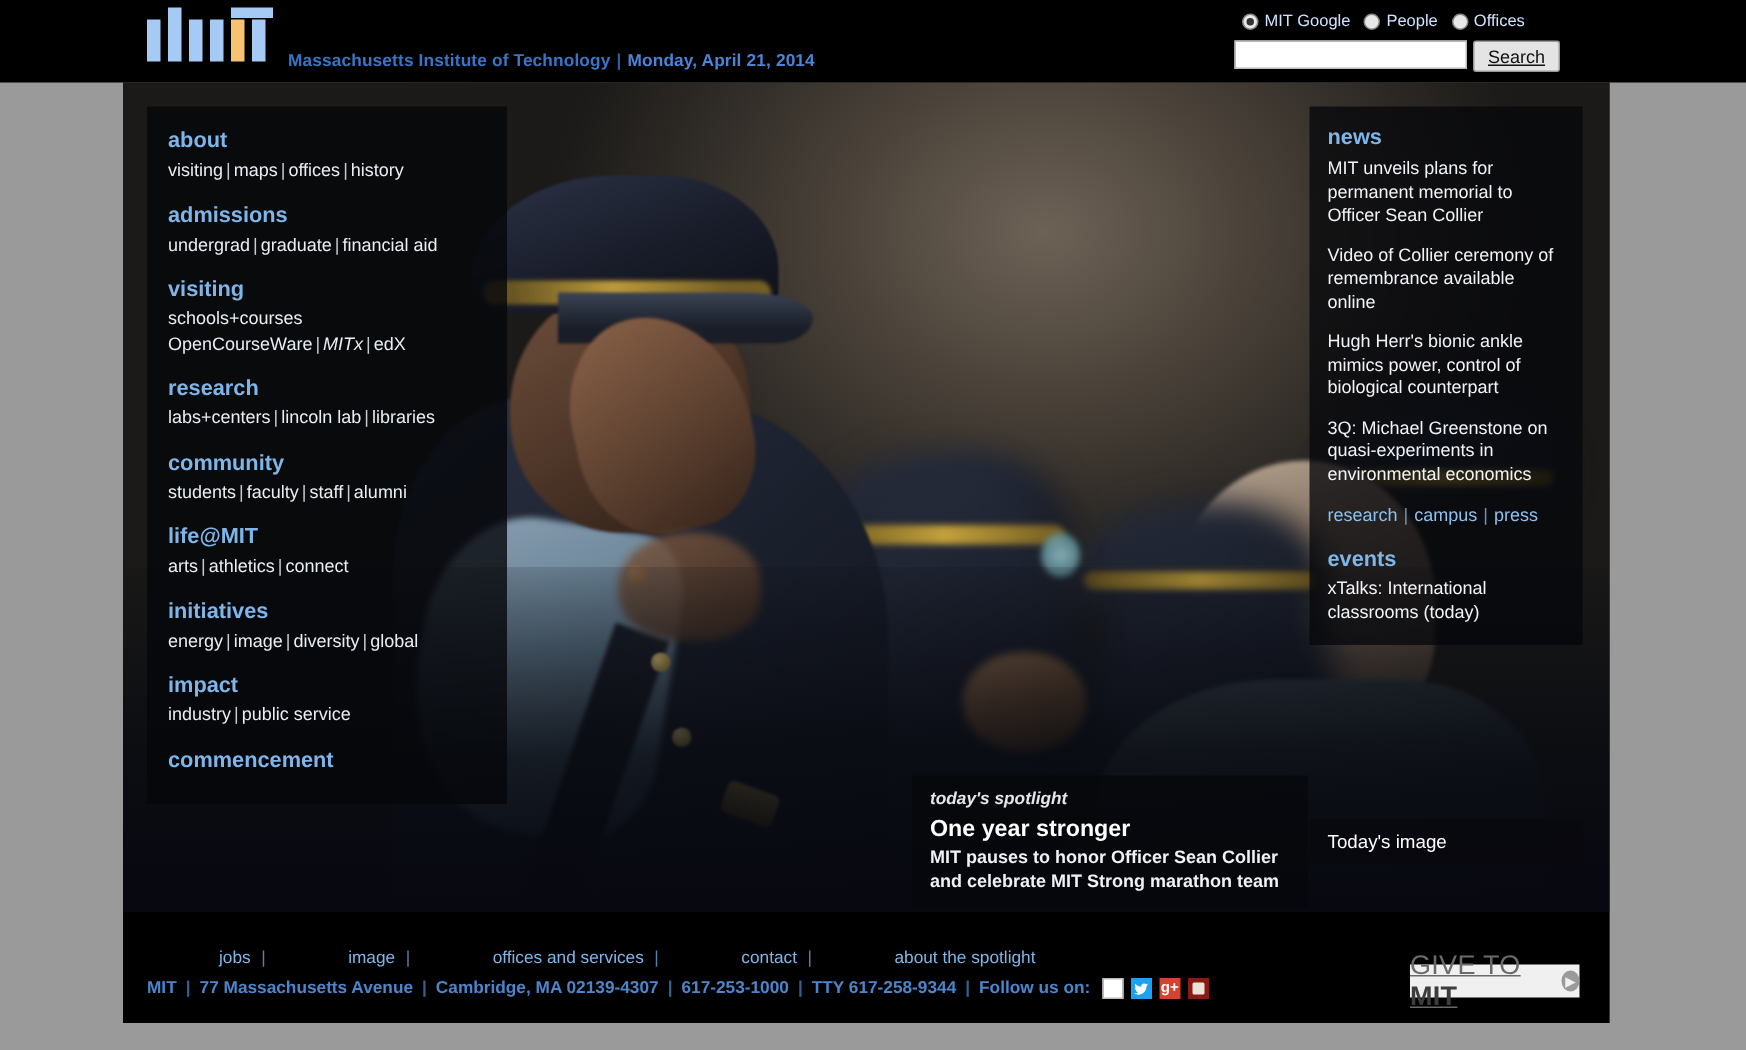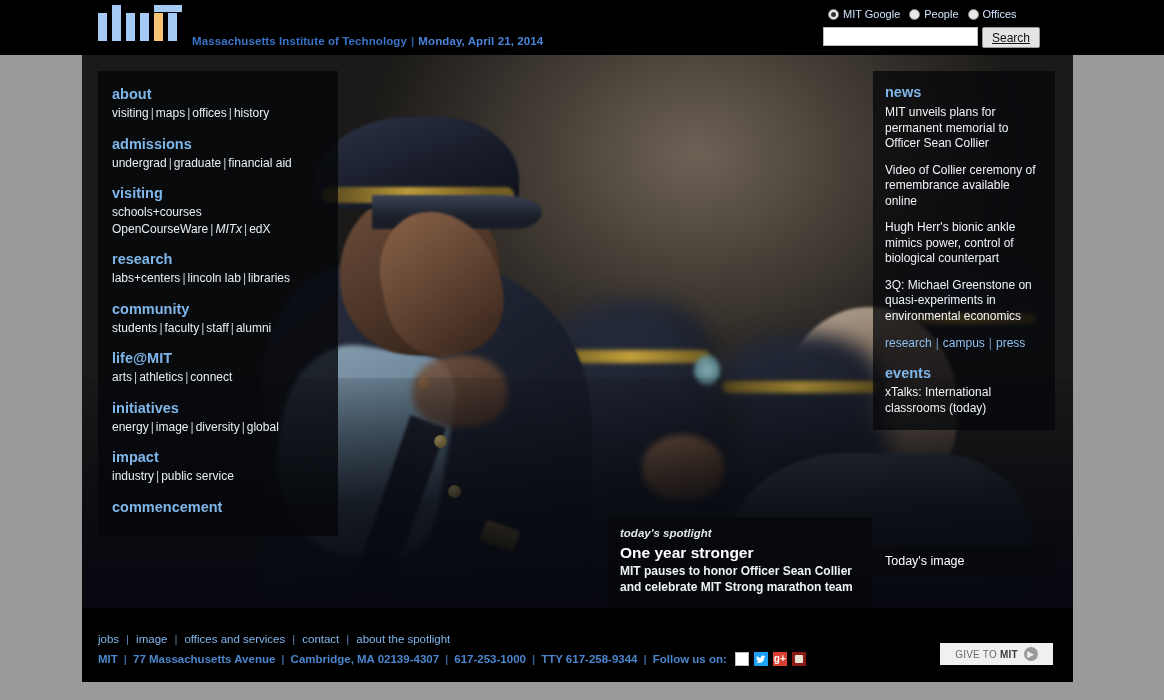--- a/index.html
+++ b/index.html
@@ -454,21 +454,21 @@
     width: 991px; height: 74px;
     background: #000;
   }
   #footer-links {
     position: absolute;
     left: 16px; top: 25px;
     font-size: 11.5px;
     color: #7fb6ea;
     white-space: nowrap;
   }
-  #footer-links .l { cursor: pointer; }
+  #footer-links .l { cursor: pointer; margin-left: 48px; }
   #footer-links .p { color: #5a82ad; padding: 0 7px; }
   #footer-addr {
     position: absolute;
     left: 16px; top: 44px;
     font-size: 11.5px;
     font-weight: bold;
     color: #4b86cd;
     white-space: nowrap;
     display: flex;
     align-items: center;
@@ -496,23 +496,24 @@
     right: 20px; top: 35px;
     width: 113px; height: 22px;
     background: #f0f0f0;
     display: flex;
     align-items: center;
     justify-content: center;
     gap: 6px;
     cursor: pointer;
   }
   #give .txt {
-    font-size: 10px;
+    font-size: 18px;
     color: #6a6a6a;
     letter-spacing: .2px;
+    text-decoration: underline;
   }
   #give .txt b { color: #3d3d3d; }
   #give .arrow {
     width: 14px; height: 14px;
     border-radius: 50%;
     background: #9a9a9a;
     color: #f0f0f0;
     font-size: 9px;
     line-height: 14px;
     text-align: center;

